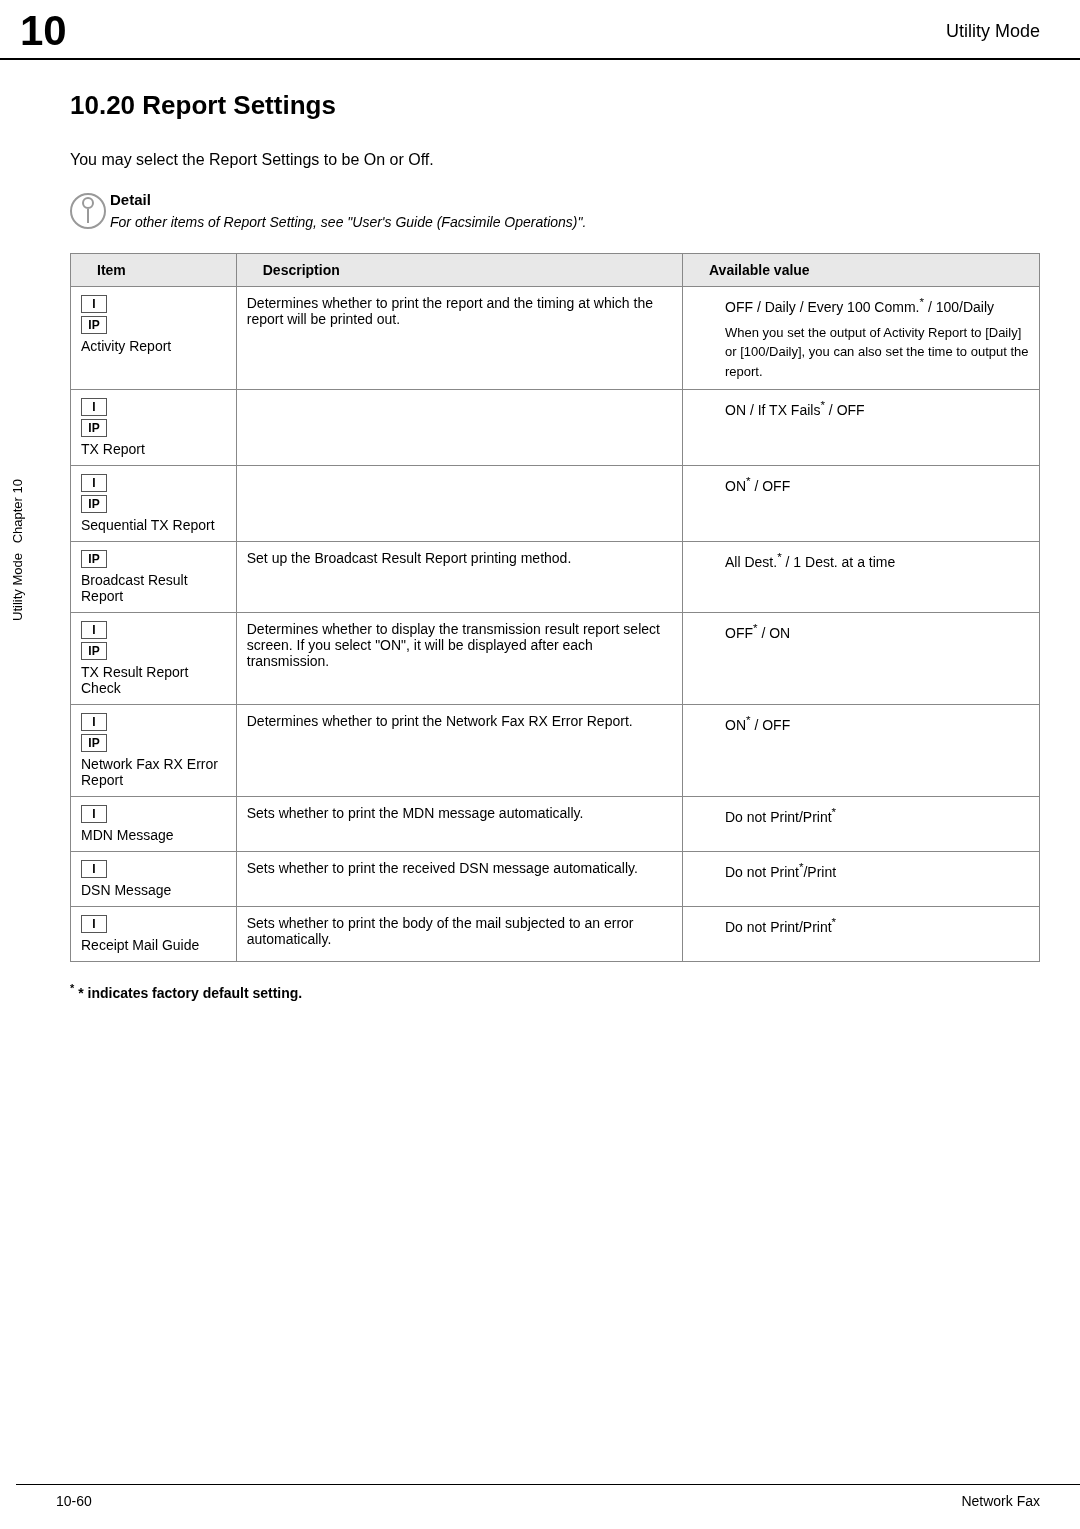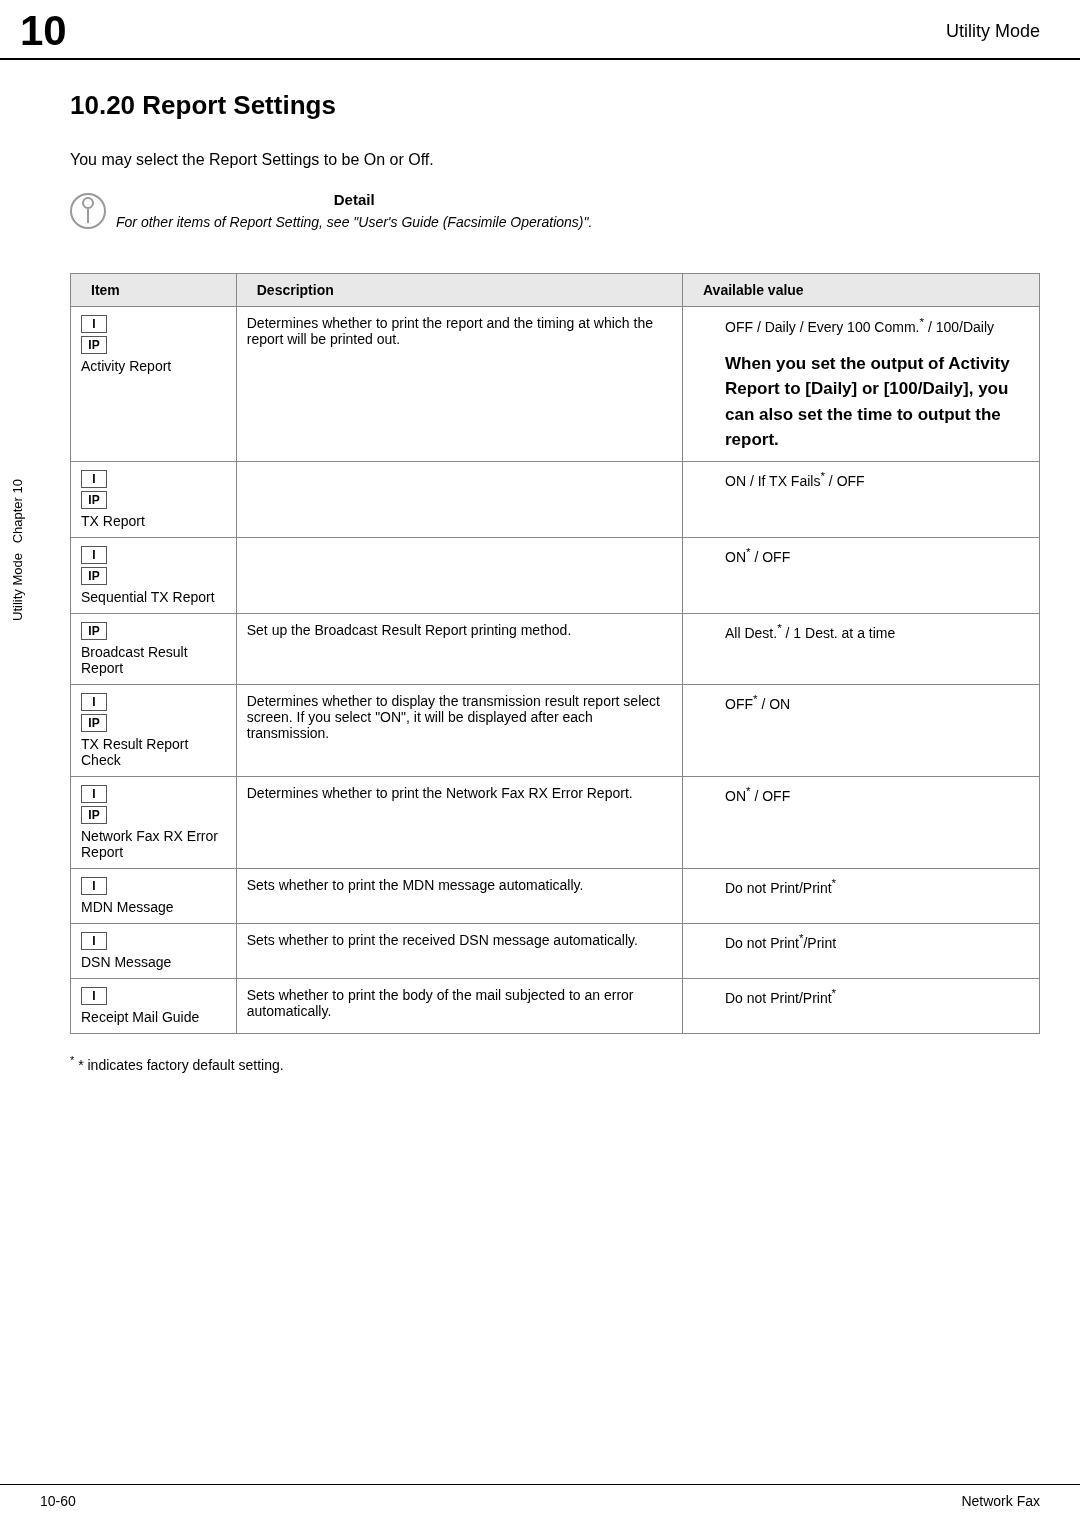--- a/index.html
+++ b/index.html
@@ -42,25 +42,24 @@
       margin-bottom: 30px;
     }
 
     .intro-text {
       font-size: 16px;
       margin-bottom: 22px;
     }
 
     
     .detail-box {
-      margin-bottom: 40px;
+      margin-bottom: 20px;
       display: flex;
       align-items: flex-start;
-      gap: 10px;
-      text-align: center;
+      gap: 4px;
     }
     .detail-icon {
       width: 36px;
       height: 36px;
       border: 2px solid #999;
       border-radius: 50%;
       display: flex;
       align-items: center;
       justify-content: center;
       font-size: 18px;
@@ -105,21 +104,21 @@
     
     .settings-table {
       width: 100%;
       border-collapse: collapse;
       margin-bottom: 20px;
       font-size: 14px;
     }
     .settings-table th {
       background: #e8e8e8;
       border: 1px solid #888;
-      padding: 8px 20px;
+      padding: 8px 26px;
       text-align: left;
       font-weight: bold;
       font-size: 14px;
     }
     .settings-table td {
       border: 1px solid #888;
       padding: 8px 10px;
       vertical-align: top;
     }
     .settings-table tr td:first-child {
@@ -154,20 +153,21 @@
     .badges {
       display: flex;
       flex-direction: column;
       gap: 3px;
       width: fit-content;
     }
 
     .footnote {
       font-size: 14px;
       margin-top: 10px;
+      font-weight: bold;
     }
     .footnote sup {
       font-size: 11px;
     }
 
     
     .sidebar {
       position: absolute;
       left: 0;
       top: 300px;
@@ -191,36 +191,35 @@
       transform: rotate(180deg);
       font-size: 13px;
       color: #000;
       white-space: nowrap;
     }
 
     
     .footer {
       position: absolute;
       bottom: 20px;
-      left: 0;
+      left: 16px;
       right: 0;
       display: flex;
       justify-content: space-between;
       padding: 0 40px;
       border-top: 1px solid #000;
       padding-top: 8px;
       font-size: 14px;
     }
 
     
     .avail-note {
-      margin-top: 16px;
-      font-size: 17px;
+      margin-top: 8px;
+      font-size: 13px;
       line-height: 1.5;
-      font-weight: bold;
     }
   </style>
 </head>
 <body>
 
 <div class="header-bar">
   <span class="header-chapter-num">10</span>
   <span class="header-title">Utility Mode</span>
 </div>
 

